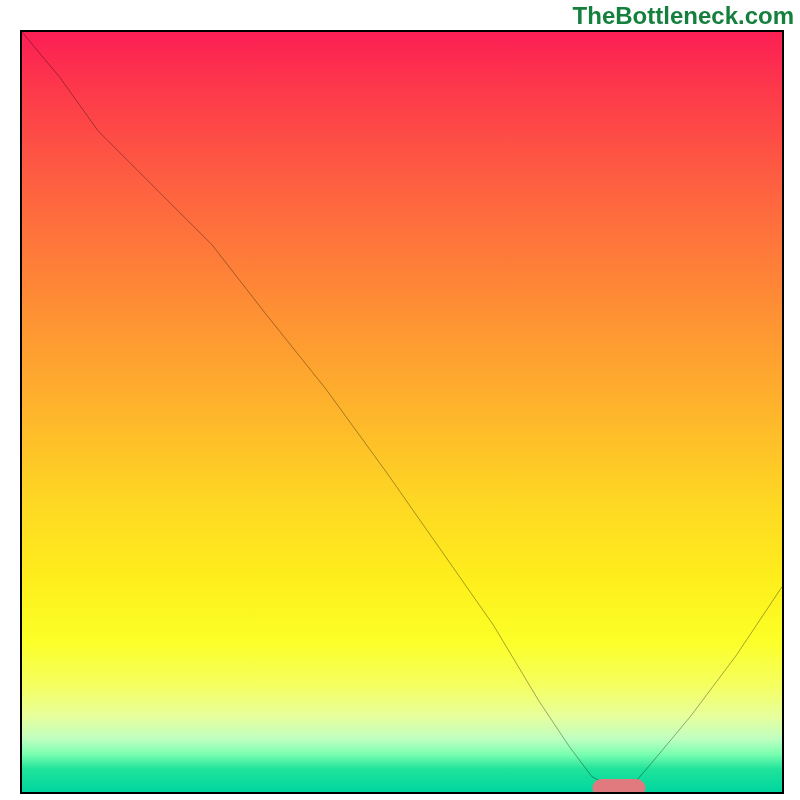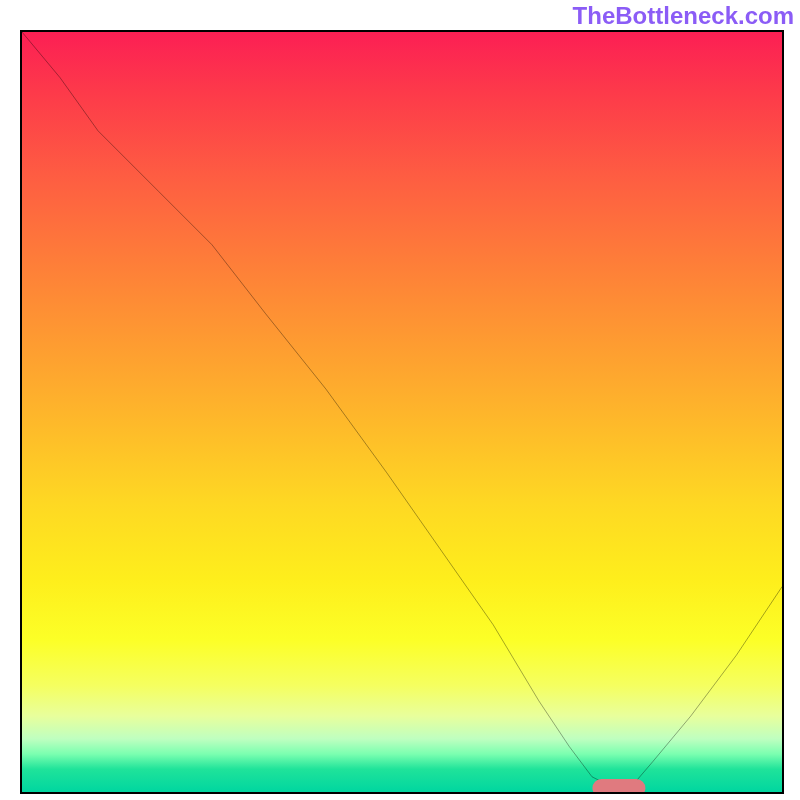--- a/index.html
+++ b/index.html
@@ -15,21 +15,21 @@
     position: relative;
     width: 800px;
     height: 800px;
   }
   .watermark {
     position: absolute;
     top: 2px;
     right: 6px;
     font-size: 24px;
     font-weight: 600;
-    color: #8b5cf6;
+    color: #15803d;
     z-index: 10;
     letter-spacing: 0px;
   }
   
   .plot {
     position: absolute;
     left: 20px;
     top: 30px;
     width: 760px;
     height: 760px;

